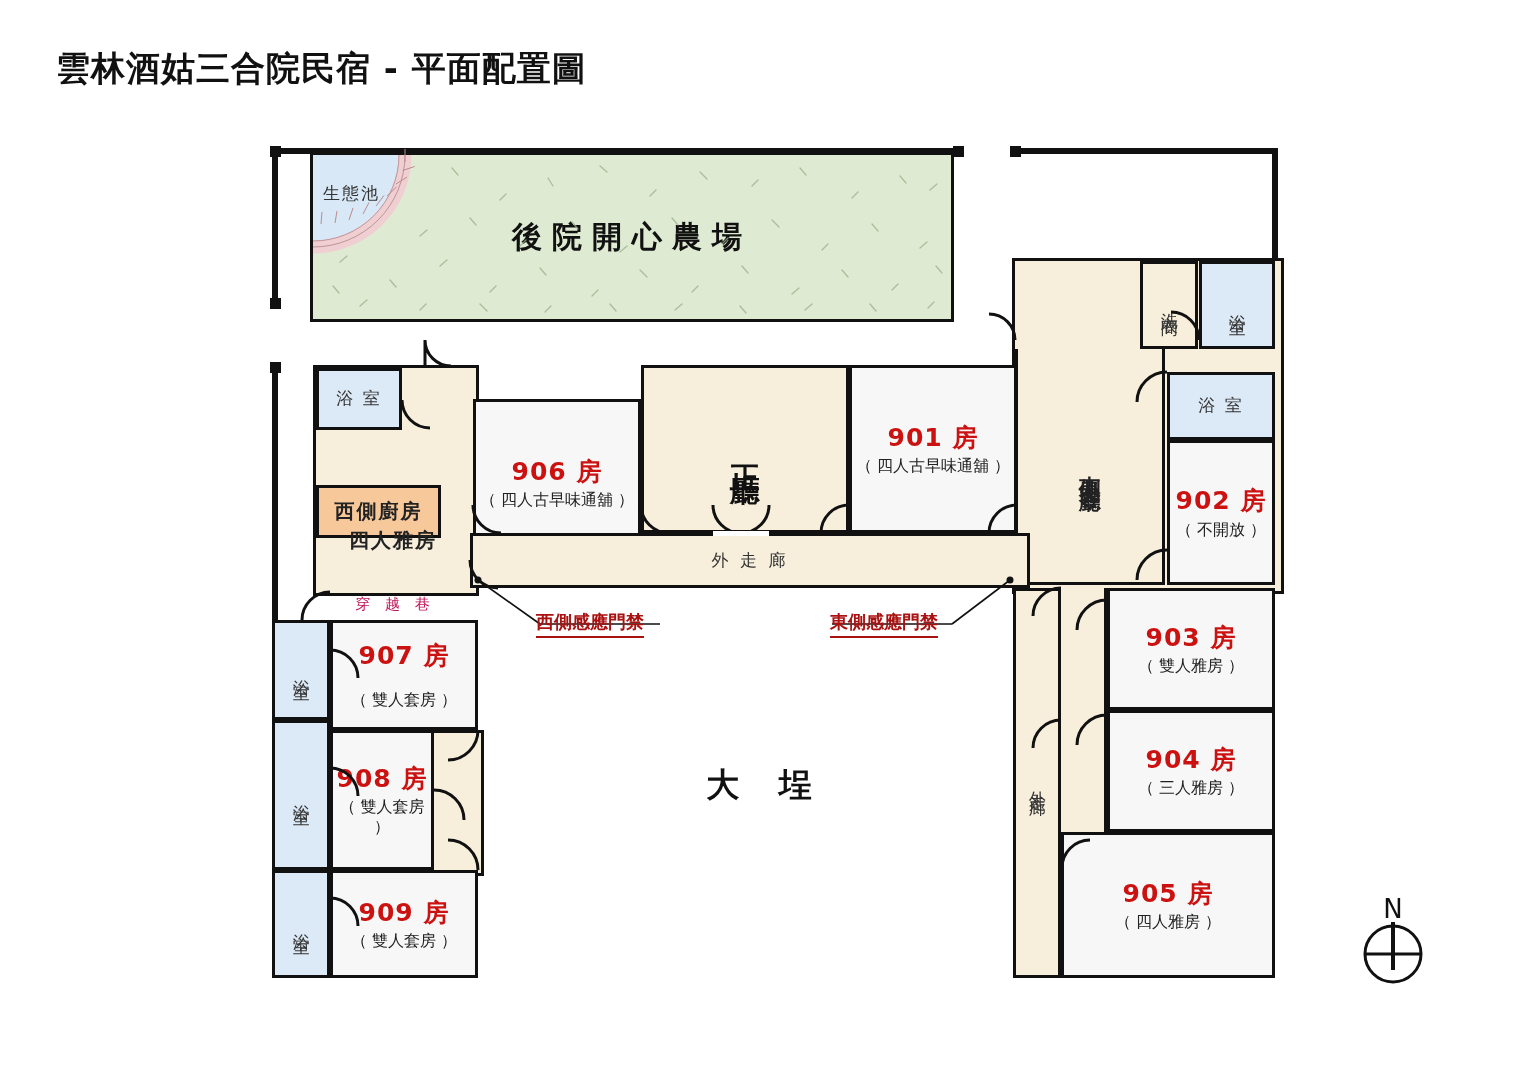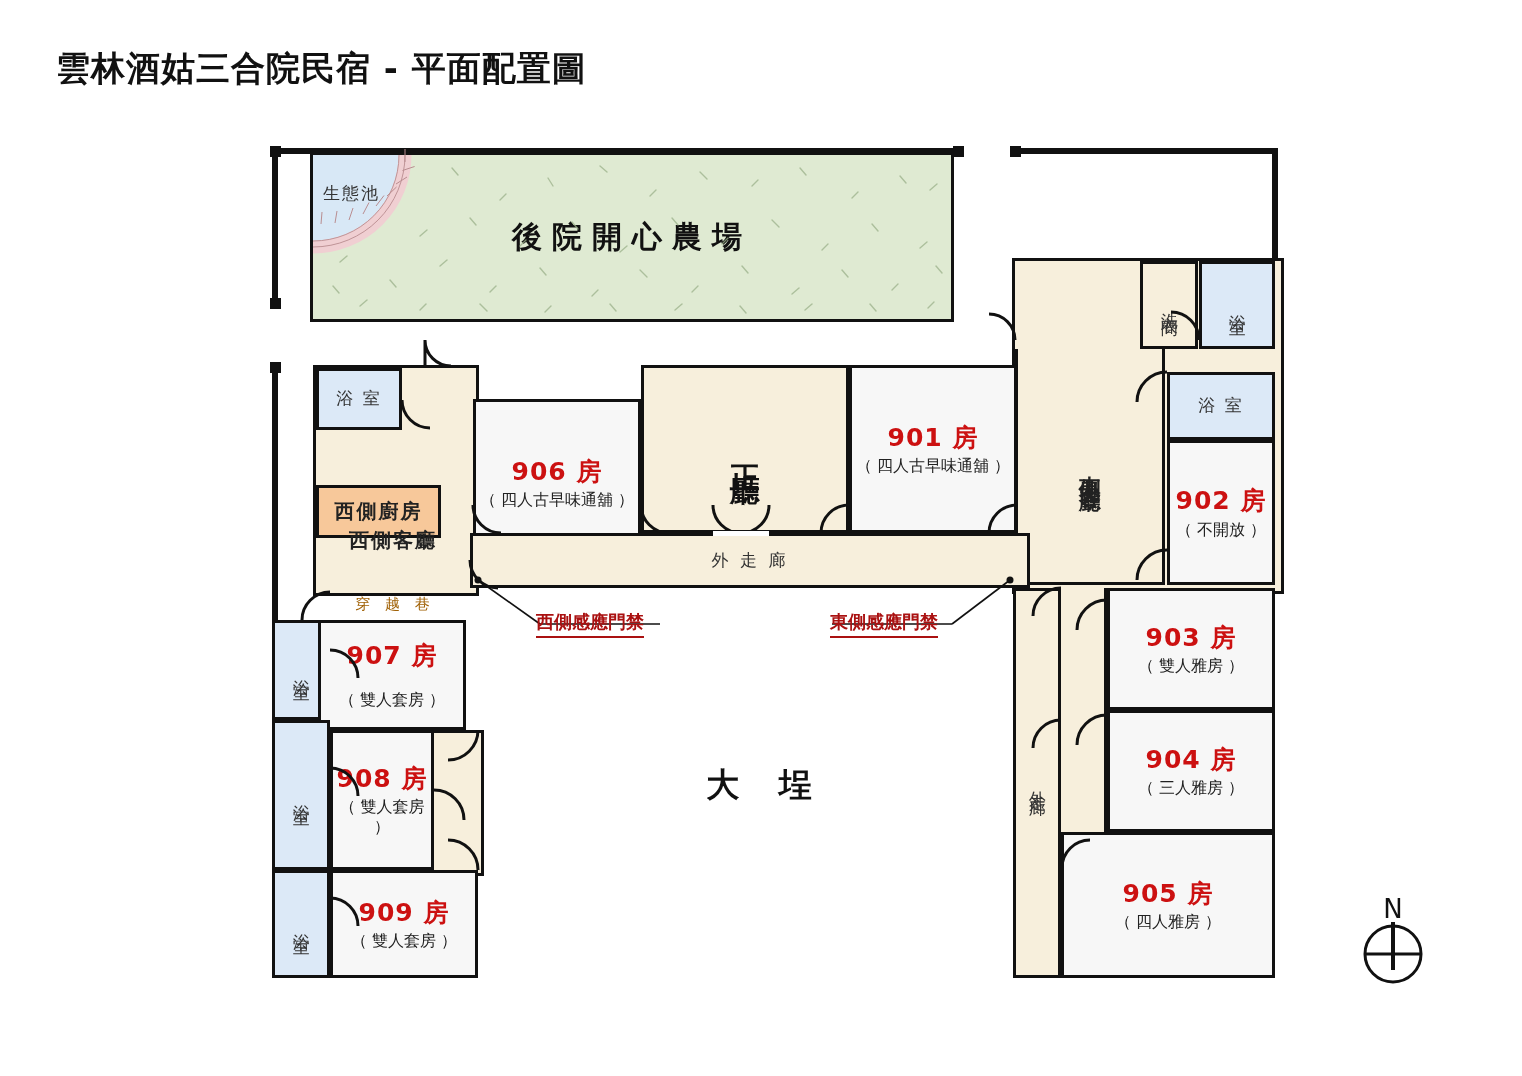--- a/index.html
+++ b/index.html
@@ -173,21 +173,21 @@
 
   <div class="rm blue bd" style="left:316px;top:368px;width:86px;height:62px;">
     <span class="lbl-sm">浴 室</span>
   </div>
 
   <div class="rm orange bd" style="left:316px;top:437px;width:125px;height:53px;margin-top:48px;">
     <span class="lbl">西側廚房</span>
   </div>
 
   <div class="rm" style="left:316px;top:492px;width:154px;height:96px;">
-    <span class="lbl">西側客廳</span>
+    <span class="lbl">四人雅房</span>
   </div>
 
   <div class="rm white bd" style="left:473px;top:365px;width:168px;height:168px;margin-top:34px;">
     <span class="rno">906 房</span>
     <span class="rsub">（ 四人古早味通舖 ）</span>
   </div>
 
   <div class="rm beige bd" style="left:641px;top:365px;width:208px;height:168px;">
     <span class="big vert" style="letter-spacing:8px;">正廳</span>
   </div>
@@ -214,29 +214,29 @@
   <div class="rm white bd" style="left:1107px;top:710px;width:168px;height:122px;">
     <span class="rno">904 房</span>
     <span class="rsub">（ 三人雅房 ）</span>
   </div>
   <div class="rm white bd" style="left:1061px;top:832px;width:214px;height:146px;">
     <span class="rno">905 房</span>
     <span class="rsub">（ 四人雅房 ）</span>
   </div>
 
   <div class="rm" style="left:300px;top:588px;width:190px;height:32px;">
-    <span style="font-size:15px;color:#a16207;letter-spacing:5px;">穿 越 巷</span>
+    <span style="font-size:15px;color:#be185d;letter-spacing:5px;">穿 越 巷</span>
   </div>
 
   <div class="bd beige" style="position:absolute;left:430px;top:730px;width:48px;height:140px;"></div>
 
   <div class="rm blue bd" style="left:272px;top:620px;width:58px;height:100px;">
     <span class="lbl-sm vert">浴室</span>
   </div>
-  <div class="rm white bd" style="left:318px;top:620px;width:148px;height:110px;gap:16px;">
+  <div class="rm white bd" style="left:330px;top:620px;width:148px;height:110px;gap:16px;">
     <span class="rno">907 房</span>
     <span class="rsub">（ 雙人套房 ）</span>
   </div>
 
   <div class="rm blue bd" style="left:272px;top:720px;width:58px;height:150px;">
     <span class="lbl-sm vert">浴室</span>
   </div>
   <div class="rm white bd" style="left:330px;top:730px;width:104px;height:140px;">
     <span class="rno">908 房</span>
     <span class="rsub">（ 雙人套房 ）</span>

